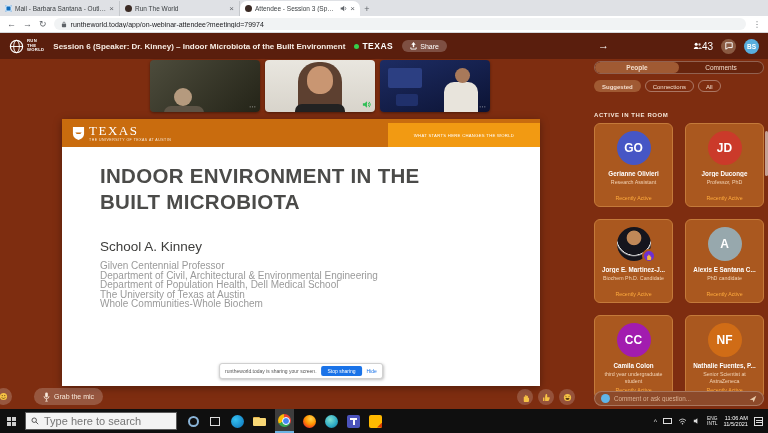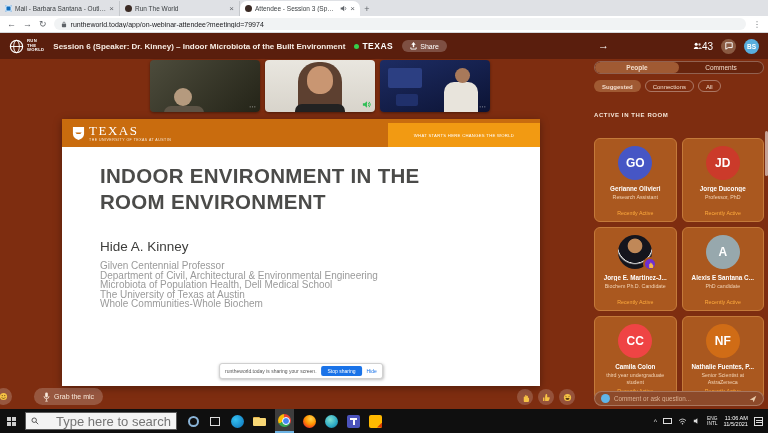--- a/index.html
+++ b/index.html
@@ -86,40 +86,40 @@
 
   
   .sidebar { position:absolute; left:594px; top:28px; width:170px; height:345px; }
   .sb-tabs { display:flex; height:13px; background:rgba(0,0,0,.18); border:1px solid rgba(255,255,255,.28); border-radius:8px; overflow:hidden; }
   .sb-tab { flex:1; display:flex; align-items:center; justify-content:center; font-size:6.5px; color:#f3ddcc; }
   .sb-tab.active { background:#a05a33; border-radius:8px; font-weight:bold; }
   .sb-filters { margin-top:6px; display:flex; gap:4px; }
   .pill { font-size:6px; color:#f3ddcc; padding:0 7px; height:12px; line-height:12px; border-radius:7px; border:1px solid rgba(255,255,255,.35); }
   .pill.active { background:#a05a33; border-color:transparent; font-weight:bold; }
   .sb-heading { margin-top:20px; font-size:6px; font-weight:bold; letter-spacing:.6px; color:#f5e6d8; }
-  .cards { margin-top:20px; display:grid; grid-template-columns:1fr 1fr; gap:5px; }
+  .cards { margin-top:5px; display:grid; grid-template-columns:1fr 1fr; gap:12px; }
   .card { height:84px; background:#aa581f; border:1px solid #c47a3a; border-radius:6px; position:relative; text-align:center; padding-top:7px; }
   .avatar { width:34px; height:34px; border-radius:50%; margin:0 auto; display:flex; align-items:center; justify-content:center; font-size:12px; font-weight:bold; color:#fff; position:relative; background:#96551e; }
   .avatar.photo { background:radial-gradient(circle at 50% 32%, #c08858 24%, #15151d 27%, #15151d 58%, #e9e9e9 60%, #15151d 66%); }
   .badge { position:absolute; right:-5px; bottom:-2px; width:14px; height:14px; border-radius:50%; background:#6d2fd2; border:2px solid #aa581f; display:flex; align-items:center; justify-content:center; }
   .c-name { margin-top:5px; font-size:6.3px; font-weight:bold; color:#fff; white-space:nowrap; overflow:hidden; text-overflow:ellipsis; padding:0 4px; }
   .c-role { margin-top:2px; font-size:5.3px; line-height:6.5px; color:#f3d4b5; padding:0 6px; height:13px; overflow:hidden; }
   .c-status { position:absolute; bottom:5px; left:0; width:100%; font-size:5.3px; color:#ffab3d; }
   .composer { position:absolute; bottom:0; left:0; right:0; height:15px; background:#8d4a2a; border:1px solid rgba(255,255,255,.25); border-radius:9px; display:flex; align-items:center; gap:4px; padding:0 6px; }
   .composer .mini-av { width:9px; height:9px; border-radius:50%; background:#5fb5e8; flex:none; }
   .composer input { flex:1; background:transparent; border:none; outline:none; font-size:6.3px; color:#f0d6c0; font-family:inherit; min-width:0; }
   .composer input::placeholder { color:#dab294; }
   .sb-scroll { position:absolute; right:-4px; top:70px; width:3px; height:45px; background:rgba(255,255,255,.55); border-radius:2px; }
 
   
   .taskbar { position:absolute; bottom:0; left:0; right:0; height:24px; background:#0f0f0f; display:flex; align-items:center; }
   .start { margin-left:7px; display:grid; grid-template-columns:4px 4px; grid-template-rows:4px 4px; gap:1px; }
   .start span { background:#cfcfcf; }
   .tb-search { margin-left:9px; width:152px; height:18px; background:#f3f3f3; border:1px solid #5a5a5a; display:flex; align-items:center; gap:5px; padding:0 5px; }
-  .tb-search input { flex:1; border:none; outline:none; background:transparent; font-size:13px; color:#444; font-family:inherit; min-width:0;margin-left:12px; }
+  .tb-search input { flex:1; border:none; outline:none; background:transparent; font-size:11px; color:#444; font-family:inherit; min-width:0; }
   .cortana { margin-left:11px; width:11px; height:11px; border-radius:50%; border:2px solid #8ab4d8; }
   .taskview { margin-left:11px; width:10px; height:9px; border:1px solid #ddd; }
   .tb-icons { margin-left:11px; display:flex; align-items:center; gap:9px; }
   .ic { width:13px; height:13px; border-radius:2px; }
   .ic.edge { border-radius:50%; background:radial-gradient(circle at 35% 35%, #35c1f1, #0b6fb8); }
   .ic.folder { position:relative; background:transparent; }
   .ic.folder .flap { position:absolute; top:2px; left:0; width:7px; height:3px; background:#e8b64c; border-radius:1px; }
   .ic.folder .bodyf { position:absolute; top:3px; left:0; width:13px; height:8px; background:#f8d775; border-radius:1px; }
   .chrome-wrap { width:19px; height:24px; background:#3d3d3d; border-bottom:2px solid #6cb2e2; display:flex; align-items:center; justify-content:center; }
   .ic.chrome { border-radius:50%; background:conic-gradient(#ea4335 0 120deg, #34a853 120deg 240deg, #fbbc05 240deg 360deg); position:relative; }
@@ -262,27 +262,27 @@
           <div class="texas-stack">
             <span class="wordmark">TEXAS</span>
             <span class="wordmark-sub">THE UNIVERSITY OF TEXAS AT AUSTIN</span>
           </div>
         </div>
         <div class="motto-box">WHAT STARTS HERE CHANGES THE WORLD</div>
       </div>
       <div class="slide-body">
         <div class="slide-title">
           <div>INDOOR ENVIRONMENT IN THE</div>
-          <div>ROOM ENVIRONMENT</div>
-        </div>
-        <div class="speaker-name">Hide A. Kinney</div>
+          <div>BUILT MICROBIOTA</div>
+        </div>
+        <div class="speaker-name">School A. Kinney</div>
         <div class="speaker-lines">
           <div>Gilven Centennial Professor</div>
           <div>Department of Civil, Architectural &amp; Environmental Engineering</div>
-          <div>Microbiota of Population Health, Dell Medical School</div>
+          <div>Department of Population Health, Dell Medical School</div>
           <div>The University of Texas at Austin</div>
           <div>Whole Communities-Whole Biochem</div>
         </div>
       </div>
       <div class="share-banner">
         <span class="msg">runtheworld.today is sharing your screen.</span>
         <button class="stop-share">Stop sharing</button>
         <span class="hide-share">Hide</span>
       </div>
     </div>
@@ -365,21 +365,21 @@
         </div>
 
         <div class="card">
           <div class="avatar" style="background: rgb(151, 168, 173);">A</div>
           <div class="c-name">Alexis E Santana C...</div>
           <div class="c-role">PhD candidate</div>
           <div class="c-status">Recently Active</div>
         </div>
 
         <div class="card">
-          <div class="avatar" style="background: #ef4444;">CC</div>
+          <div class="avatar" style="background: #a21caf;">CC</div>
           <div class="c-name">Camila Colon</div>
           <div class="c-role">third year undergraduate student</div>
           <div class="c-status">Recently Active</div>
         </div>
 
         <div class="card">
           <div class="avatar" style="background: rgb(208, 108, 22);">NF</div>
           <div class="c-name">Nathalie Fuentes, P...</div>
           <div class="c-role">Senior Scientist at AstraZeneca</div>
           <div class="c-status">Recently Active</div>

